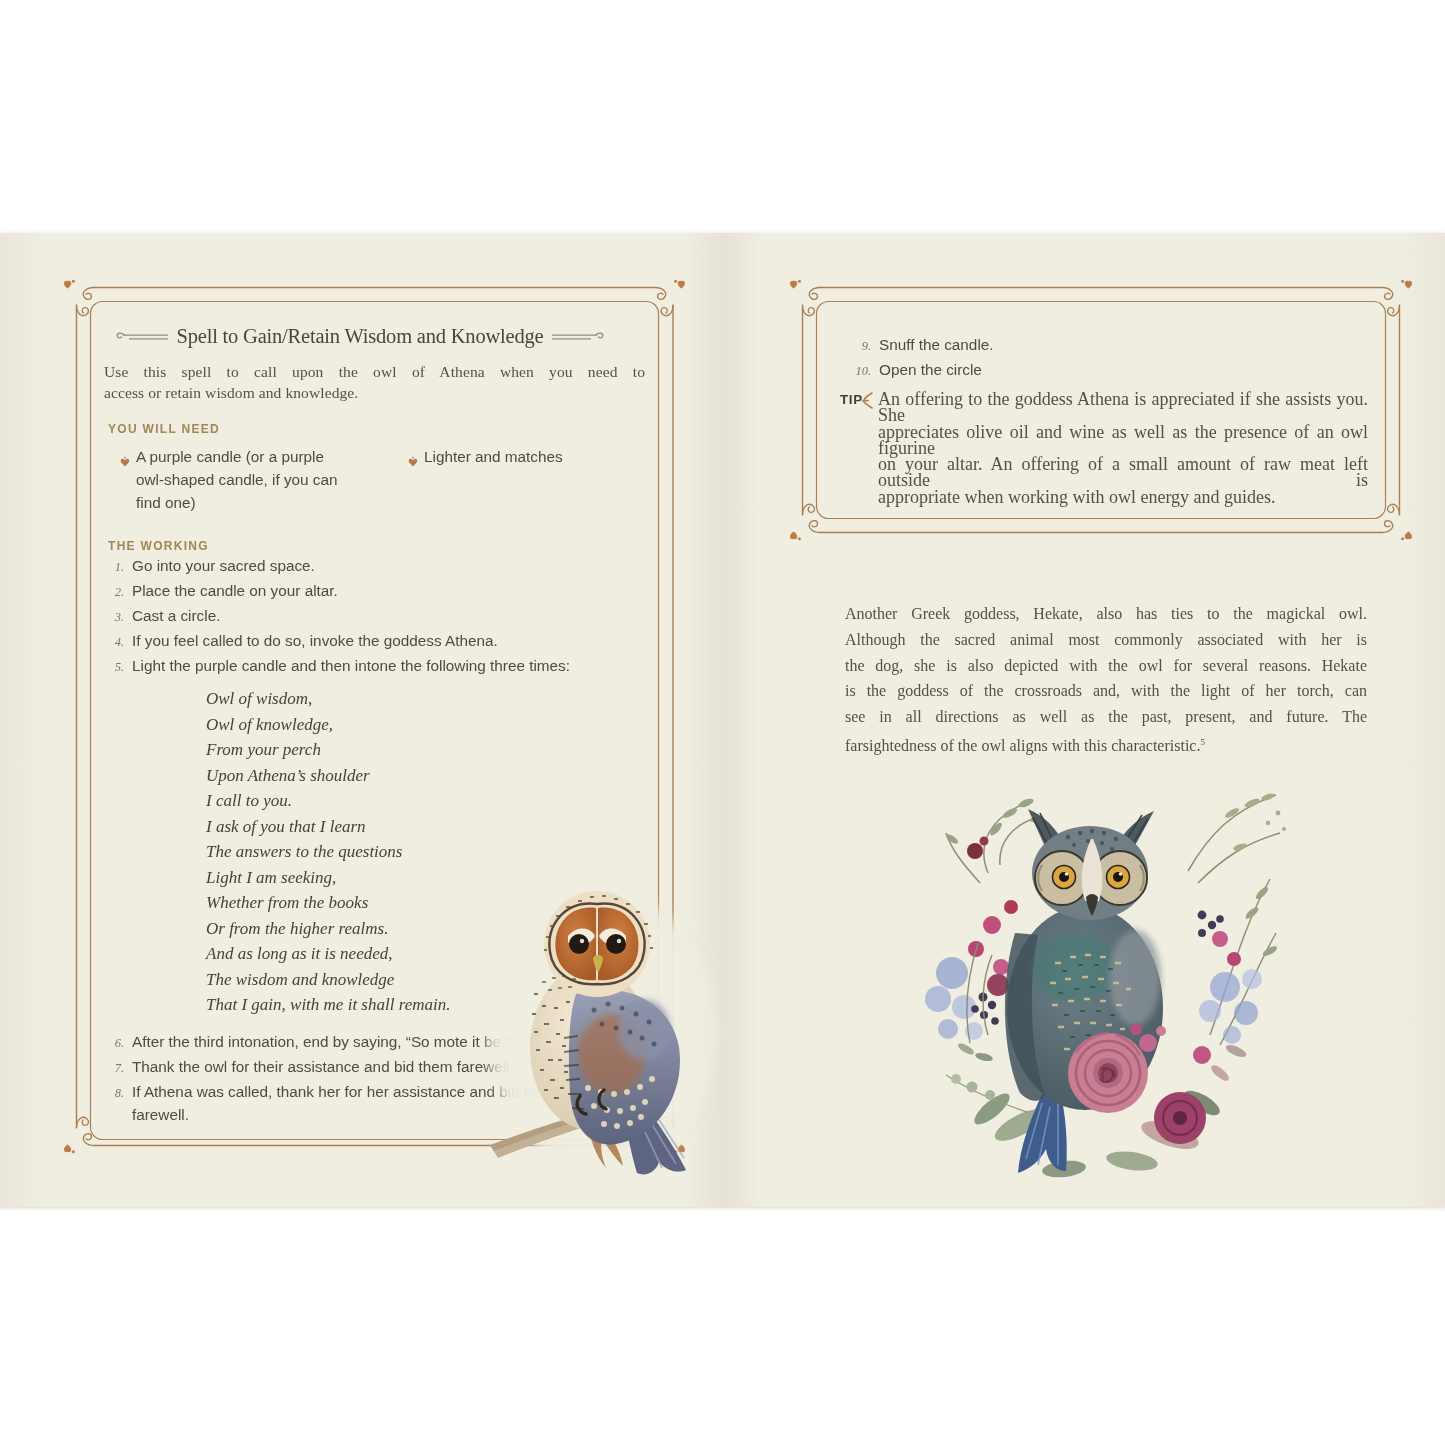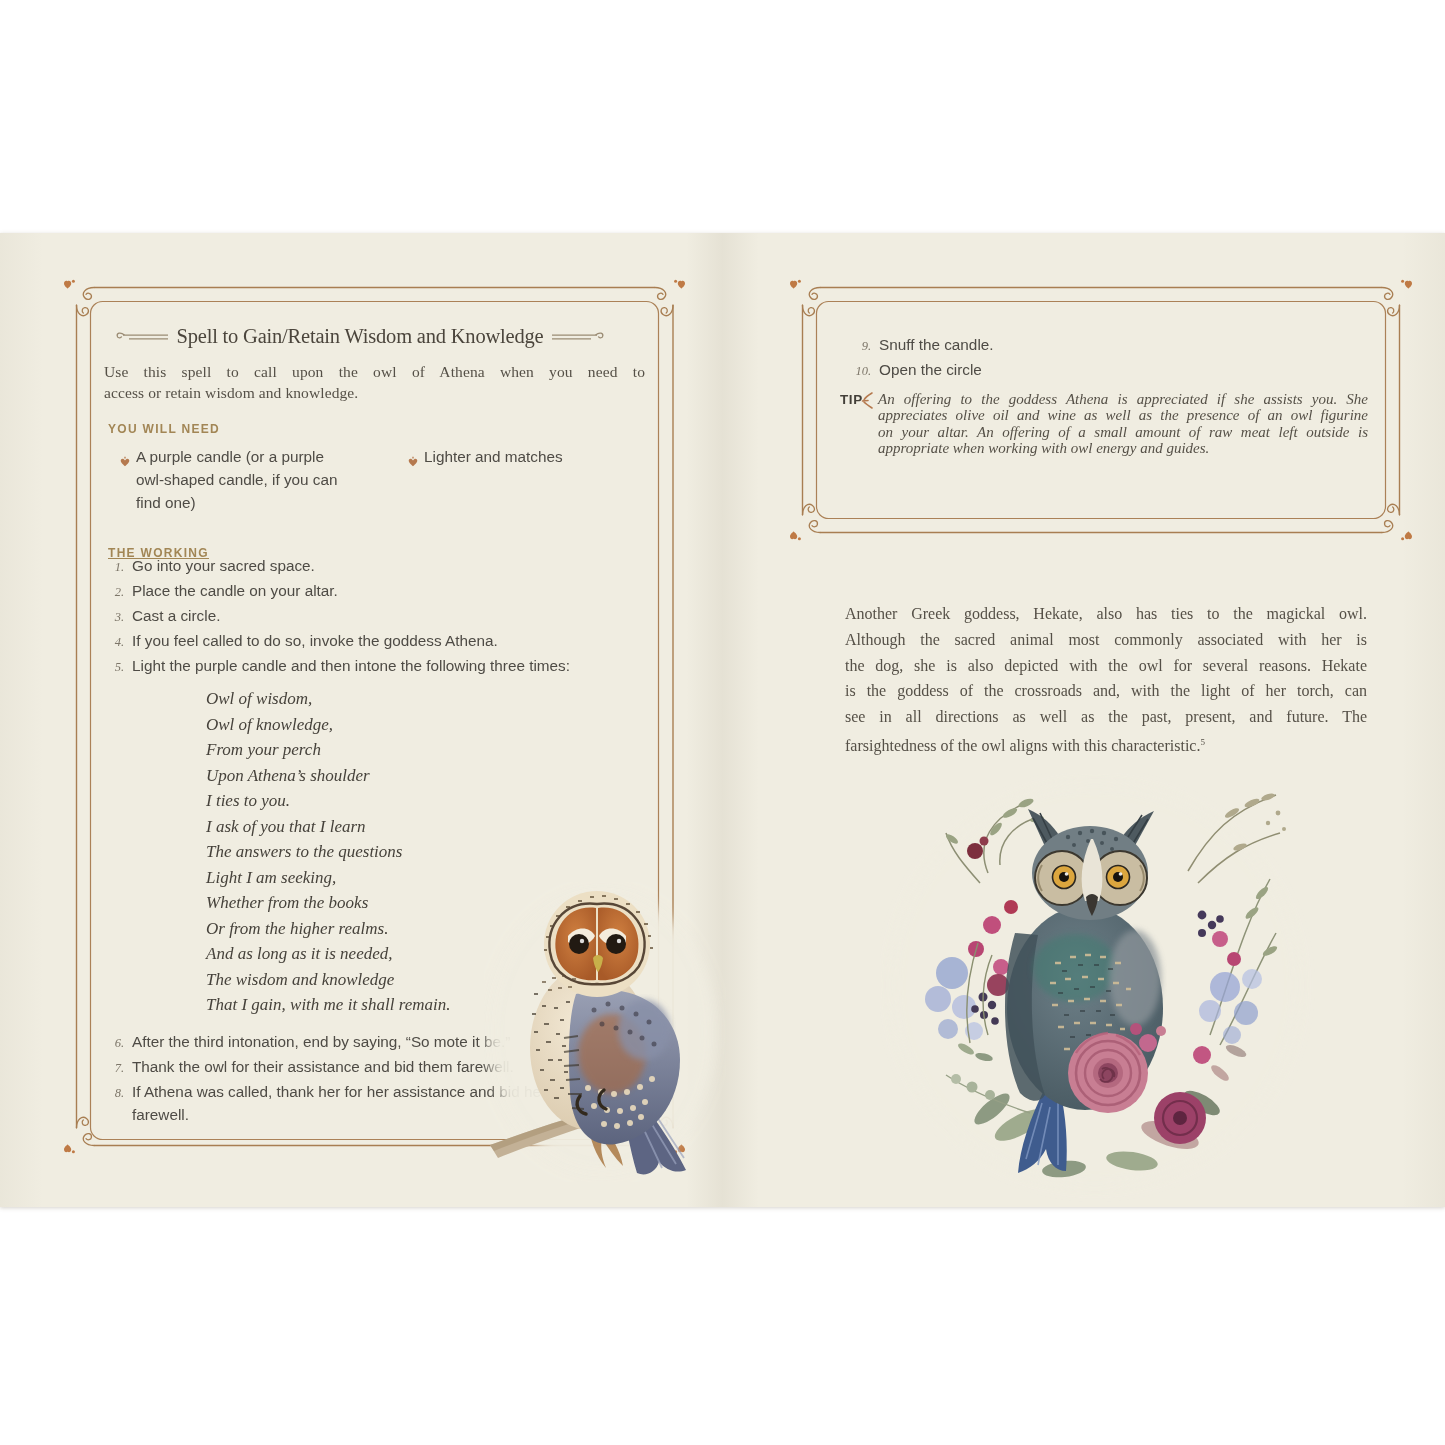--- a/index.html
+++ b/index.html
@@ -24,21 +24,21 @@
   .step .num{flex:0 0 26px;text-align:right;padding-right:8px;font-family:"Liberation Serif",serif;font-style:italic;font-size:12.5px;color:#7d7669;padding-top:2px;}
   .step .txt{flex:1;font-size:15.3px;color:#4e4b45;}
   
   .supply{display:flex;line-height:23px;}
   .supply .bullet{flex:0 0 16px;padding-top:5px;}
   .supply .txt{flex:1;font-size:15.3px;color:#4e4b45;}
   
   .jline{font-family:"Liberation Serif","DejaVu Serif",serif;text-align:justify;text-align-last:justify;color:#555047;}
   .jlast{text-align-last:left;}
   .intro-line{font-size:15.5px;line-height:20.6px;letter-spacing:.1px;}
-  .tip-line{font-size:15px;line-height:16.3px;font-style:italic;}
+  .tip-line{font-size:18px;line-height:16.3px;}
   .hek-line{font-size:16px;line-height:25.8px;}
   
   .verse-line{font-family:"Liberation Serif","DejaVu Serif",serif;font-style:italic;font-size:17px;line-height:25.5px;color:#46423b;}
   .tip-label{font-weight:700;font-size:13.5px;letter-spacing:.6px;color:#433f38;}
   sup{font-size:9px;color:#555047;font-family:"Liberation Serif",serif;}
 </style>
 </head>
 <body>
 
 <svg width="0" height="0" style="position:absolute">
@@ -141,21 +141,21 @@
       <div class="abs supply" style="left:392px;top:212px;width:220px;">
         <span class="bullet">
           <svg width="10" height="11" viewBox="0 0 9 10">
               <path d="M4.5 2.2 L4.5 .6" stroke="#b5794e" stroke-width="1.2"></path>
               <path d="M0.6 4.4 C0.6 2.9 2 2 3.2 2.8 C3.8 3.1 4.2 3.6 4.5 4.2 C4.8 3.6 5.2 3.1 5.8 2.8 C7 2 8.4 2.9 8.4 4.4 C8.4 6.3 4.5 9.4 4.5 9.4 C4.5 9.4 0.6 6.3 0.6 4.4 Z" fill="#b5794e"></path>
             </svg>
         </span>
         <span class="txt">Lighter and matches</span>
       </div>
 
-      <div class="abs label" style="left:92px;top:313px;text-decoration:underline;">THE WORKING</div>
+      <div class="abs label" style="left:92px;top:306px;">THE WORKING</div>
 
       <div class="abs" style="left:82px;top:321px;width:540px;">
         <div class="step">
             <span class="num">1.</span>
             <span class="txt">Go into your sacred space.</span>
           </div>
         <div class="step">
             <span class="num">2.</span>
             <span class="txt">Place the candle on your altar.</span>
           </div>
@@ -171,21 +171,21 @@
             <span class="num">5.</span>
             <span class="txt">Light the purple candle and then intone the following three times:</span>
           </div>
       </div>
 
       <div class="abs" style="left:190px;top:453px;width:330px;">
         <div class="verse-line">Owl of wisdom,</div>
         <div class="verse-line">Owl of knowledge,</div>
         <div class="verse-line">From your perch</div>
         <div class="verse-line">Upon Athena’s shoulder</div>
-        <div class="verse-line">I ties to you.</div>
+        <div class="verse-line">I call to you.</div>
         <div class="verse-line">I ask of you that I learn</div>
         <div class="verse-line">The answers to the questions</div>
         <div class="verse-line">Light I am seeking,</div>
         <div class="verse-line">Whether from the books</div>
         <div class="verse-line">Or from the higher realms.</div>
         <div class="verse-line">And as long as it is needed,</div>
         <div class="verse-line">The wisdom and knowledge</div>
         <div class="verse-line">That I gain, with me it shall remain.</div>
       </div>
 

